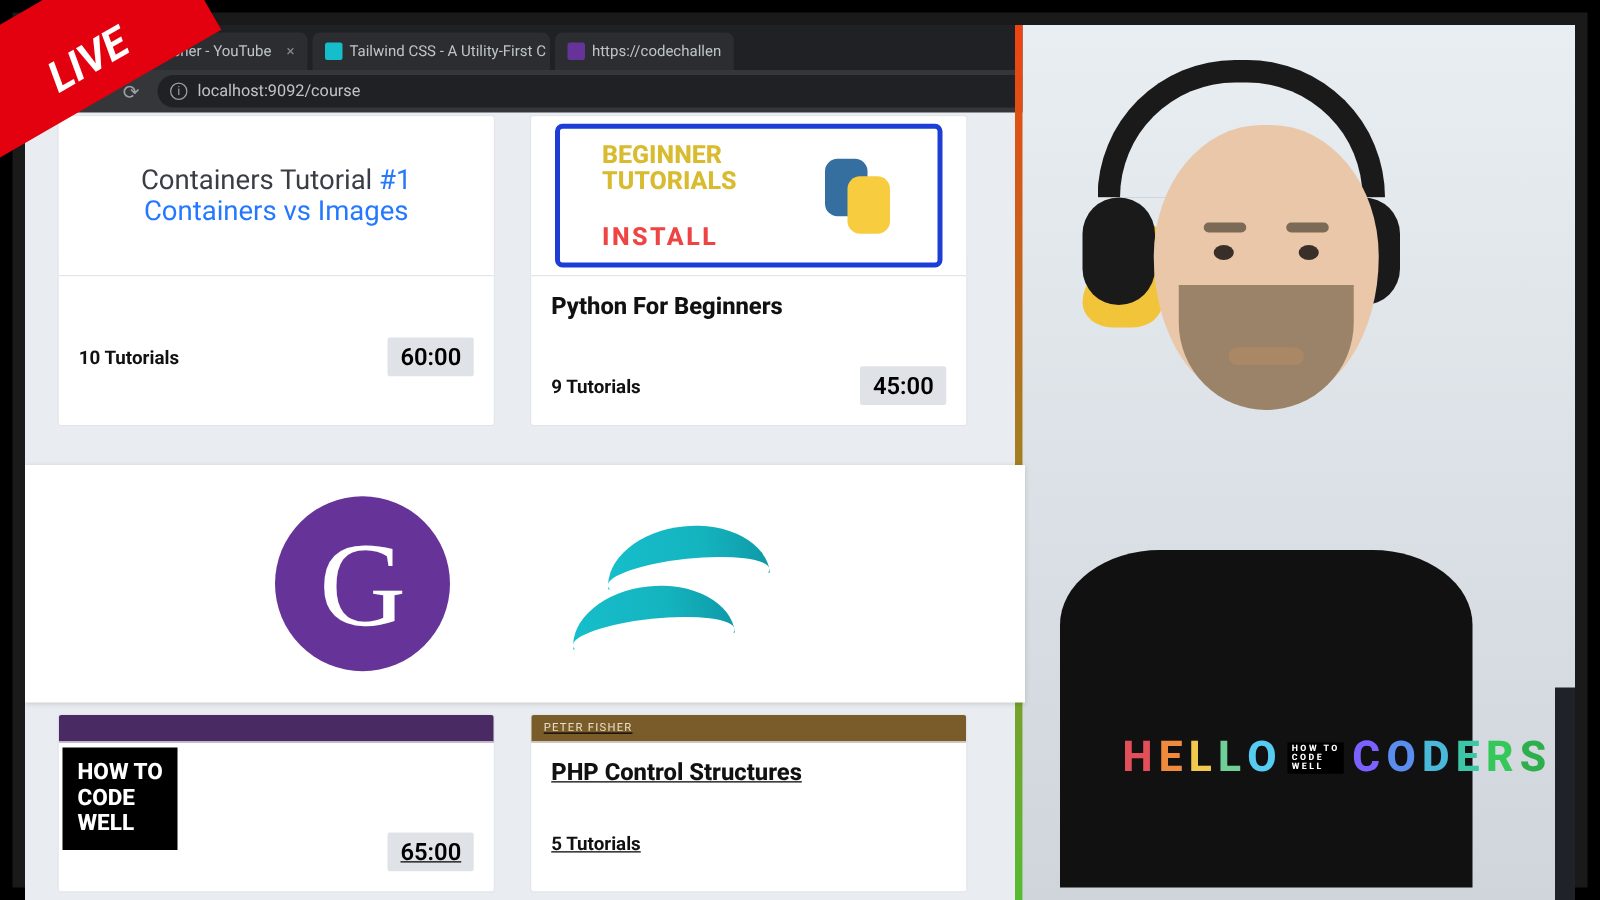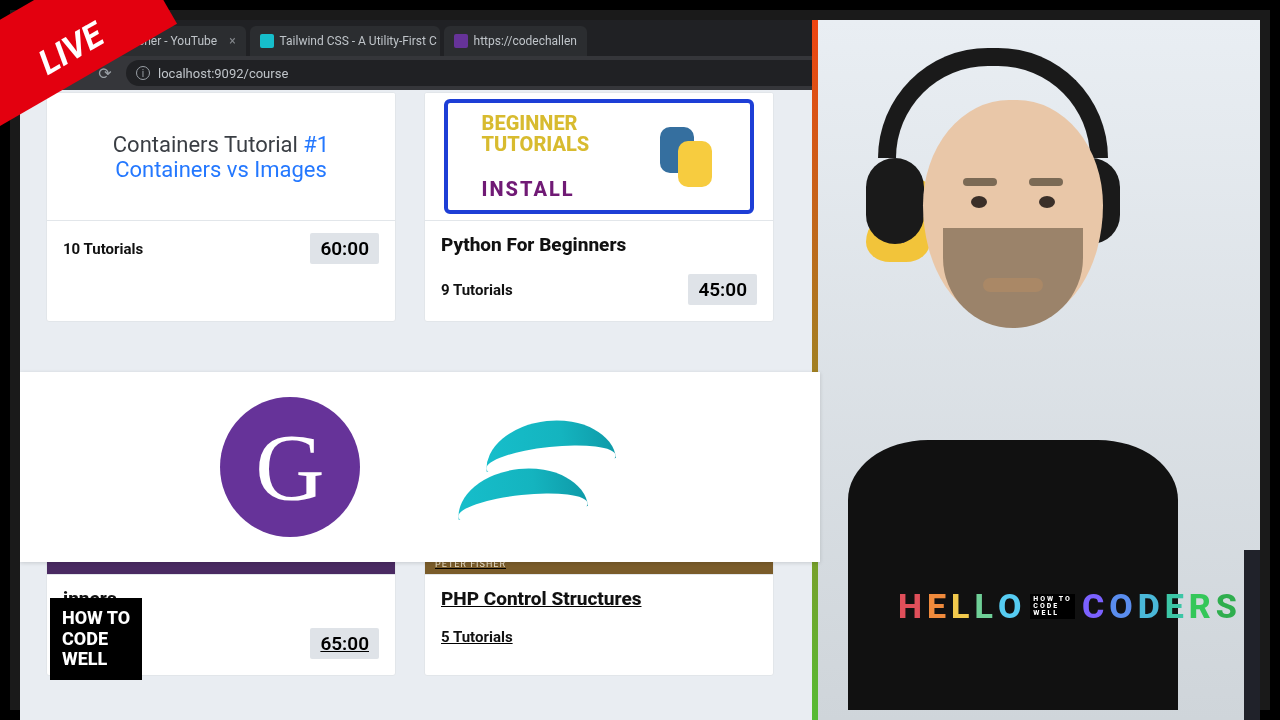--- a/index.html
+++ b/index.html
@@ -30,28 +30,28 @@
 
 .page { padding:2px 26px 20px 26px; }
 .card-grid { display:flex; gap:28px; flex-wrap:wrap; }
 .card { width:350px; background:#fff; border:1px solid #e2e6ea; border-radius:3px; overflow:hidden; }
 .card-thumb { height:128px; background:#fff; border-bottom:1px solid #e2e6ea; display:flex; flex-direction:column; align-items:center; justify-content:center; position:relative; }
 .thumb-docker-title { font-size:22px; color:#3a3e44; text-align:center; }
 .thumb-docker-title .blue { color:#2478ff; }
 .thumb-py { border:4px solid #1d3ed6; border-radius:6px; width:310px; height:116px; margin:6px; display:flex; align-items:center; justify-content:space-around; }
 .thumb-py-text { font-weight:800; font-size:20px; line-height:1.05; }
 .thumb-py-text .top { color:#d8bb2f; }
-.thumb-py-text .install { color:#701a75; letter-spacing:2px;margin-top:24px; }
+.thumb-py-text .install { color:#ef4444; letter-spacing:2px;margin-top:24px; }
 .py-logo { width:60px; height:60px; position:relative; }
 .py-logo .blob { position:absolute; width:34px; height:46px; border-radius:10px; }
 .py-logo .b1 { background:#356f9f; top:0; left:4px; }
 .py-logo .b2 { background:#f7cc3f; bottom:0; right:4px; }
 .card-body { padding:12px 16px 16px; }
 .card-title { font-size:19px; font-weight:800; color:#111; margin-bottom:18px; }
-.card-meta { display:flex; justify-content:space-between; align-items:center; }
+.card-meta { display:flex; justify-content:space-between; align-items:center;margin-top:37px; }
 .tut-count { font-size:15px; font-weight:700; color:#111; }
 .duration { background:#dfe3e8; padding:4px 10px; font-size:19px; font-weight:600; border-radius:2px; }
 
 .row2 { margin-top:230px;text-decoration:underline; }
 .row2 .card-thumb { height:22px; background:#4a2a62; }
 .row2 .card:nth-child(2) .card-thumb { background:#7a5c2a; }
 .thumb-label { color:#e8dfca; font-size:9px; letter-spacing:1px; align-self:flex-start; padding-left:10px; }
 
 
 .logo-strip { position:absolute; top:352px; left:0; width:800px; height:190px; background:#fff; display:flex; align-items:center; justify-content:center; gap:90px; box-shadow:0 1px 4px rgba(0,0,0,.15); z-index:30; }

